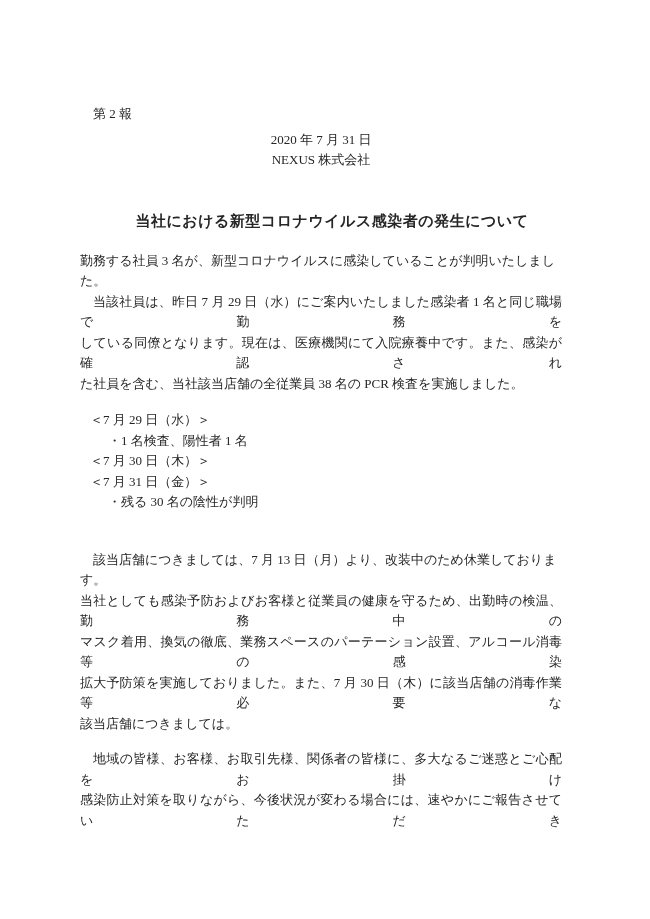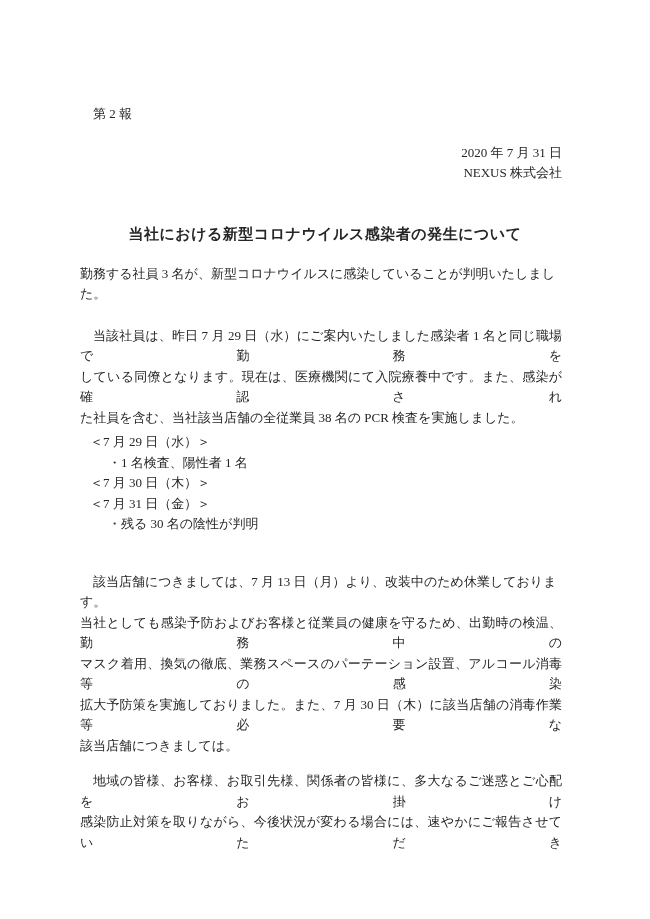--- a/index.html
+++ b/index.html
@@ -4,30 +4,30 @@
 <style>
   :root { --bg: #ffffff; --text: #262626; }
   * { margin: 0; padding: 0; box-sizing: border-box; }
   html, body { background: var(--bg); }
   body {
     width: 650px; height: 919px; overflow: hidden;
     font-family: "Liberation Serif", "DejaVu Serif", serif;
     font-size: 13px; line-height: 20.5px; color: var(--text);
   }
   .page { width: 650px; height: 817px; padding: 104px 88px 0 80px; background: var(--bg); }
-  .meta { margin-top: 18px; text-align: right; }
+  .meta { margin-top: 5px; text-align: center; }
   .title {
     margin-top: 39px; font-size: 15px; line-height: 22px;
-    font-weight: bold; text-align: center; position: relative; left: 4px;
+    font-weight: bold; text-align: center; position: relative; left: 11px;
     letter-spacing: 0.5px;
   }
   .para { }
   .p1 { margin-top: 19px; }
-  .p2 { margin-top: 21px; }
-  .timeline { margin-top: 4px; }
+  .p2 { }
+  .timeline { margin-top: 16px; }
   .p3 { margin-top: 37px; }
   .p4 { margin-top: 15px; }
   .line { min-height: 20.5px; }
   .indent { text-indent: 13px; }
   .full { text-align: justify; text-align-last: justify; }
   .t-head { padding-left: 10px; }
   .t-item { padding-left: 28px; }
 </style>
 </head>
 <body>

